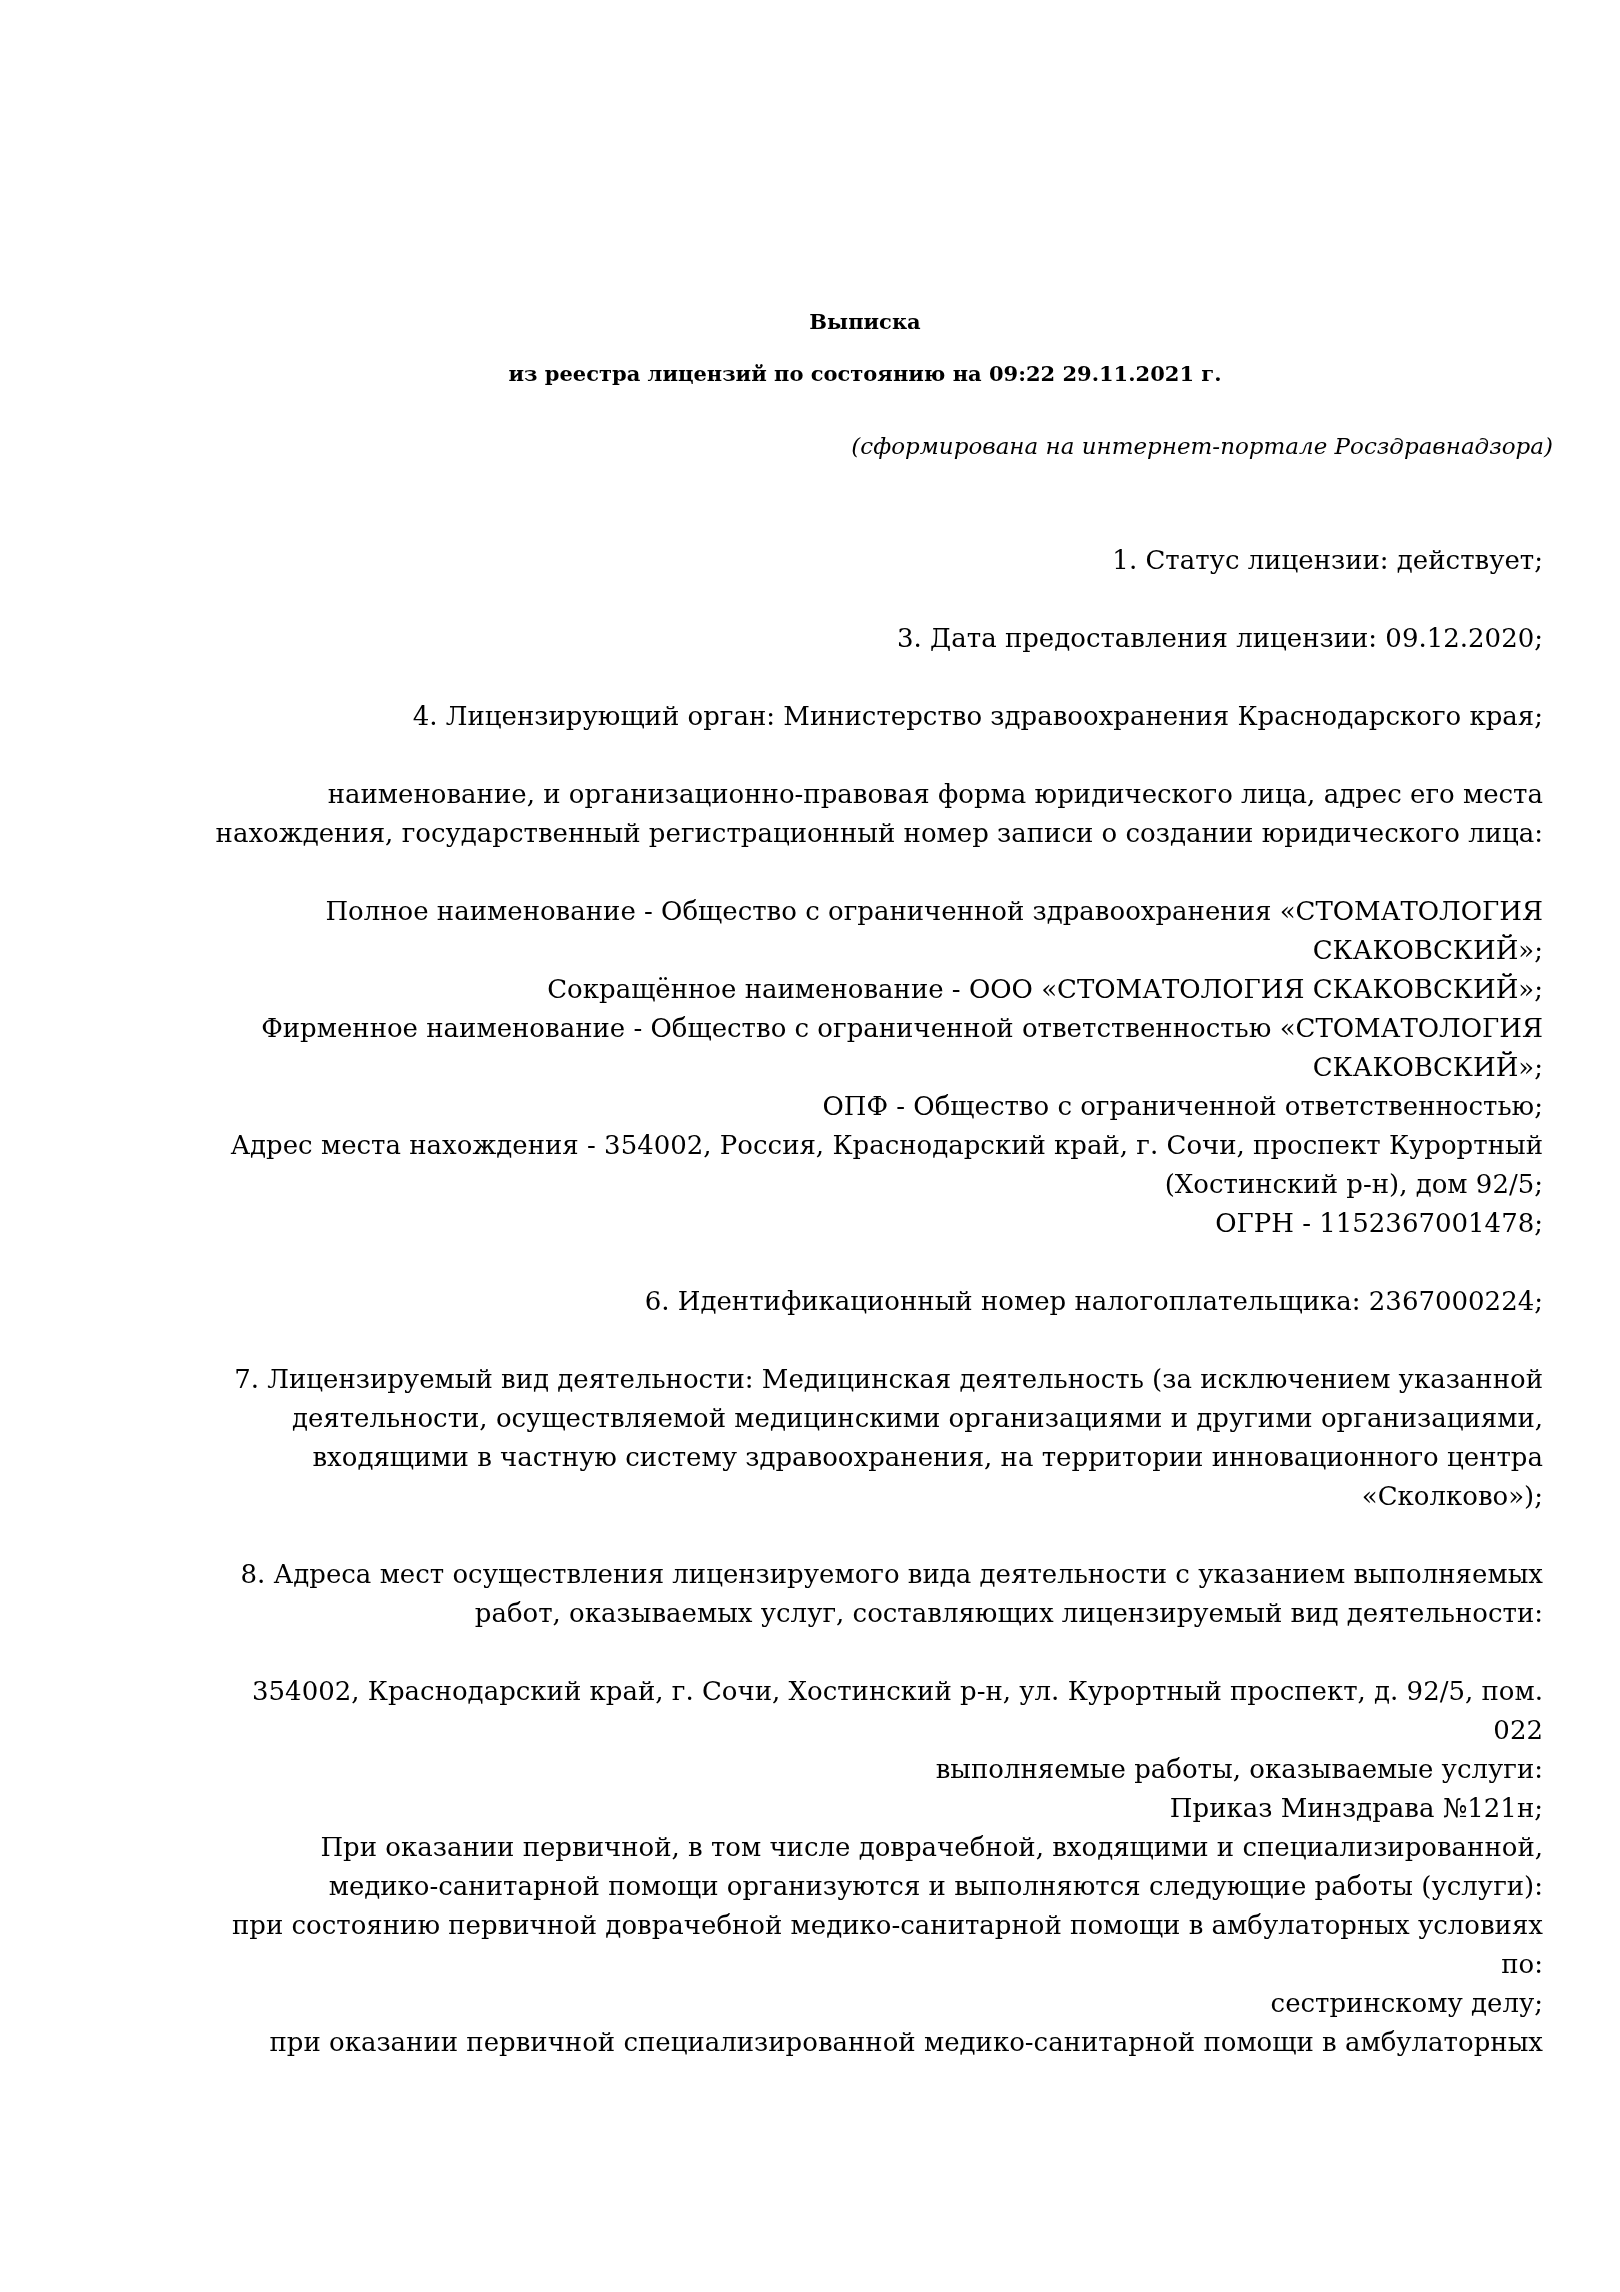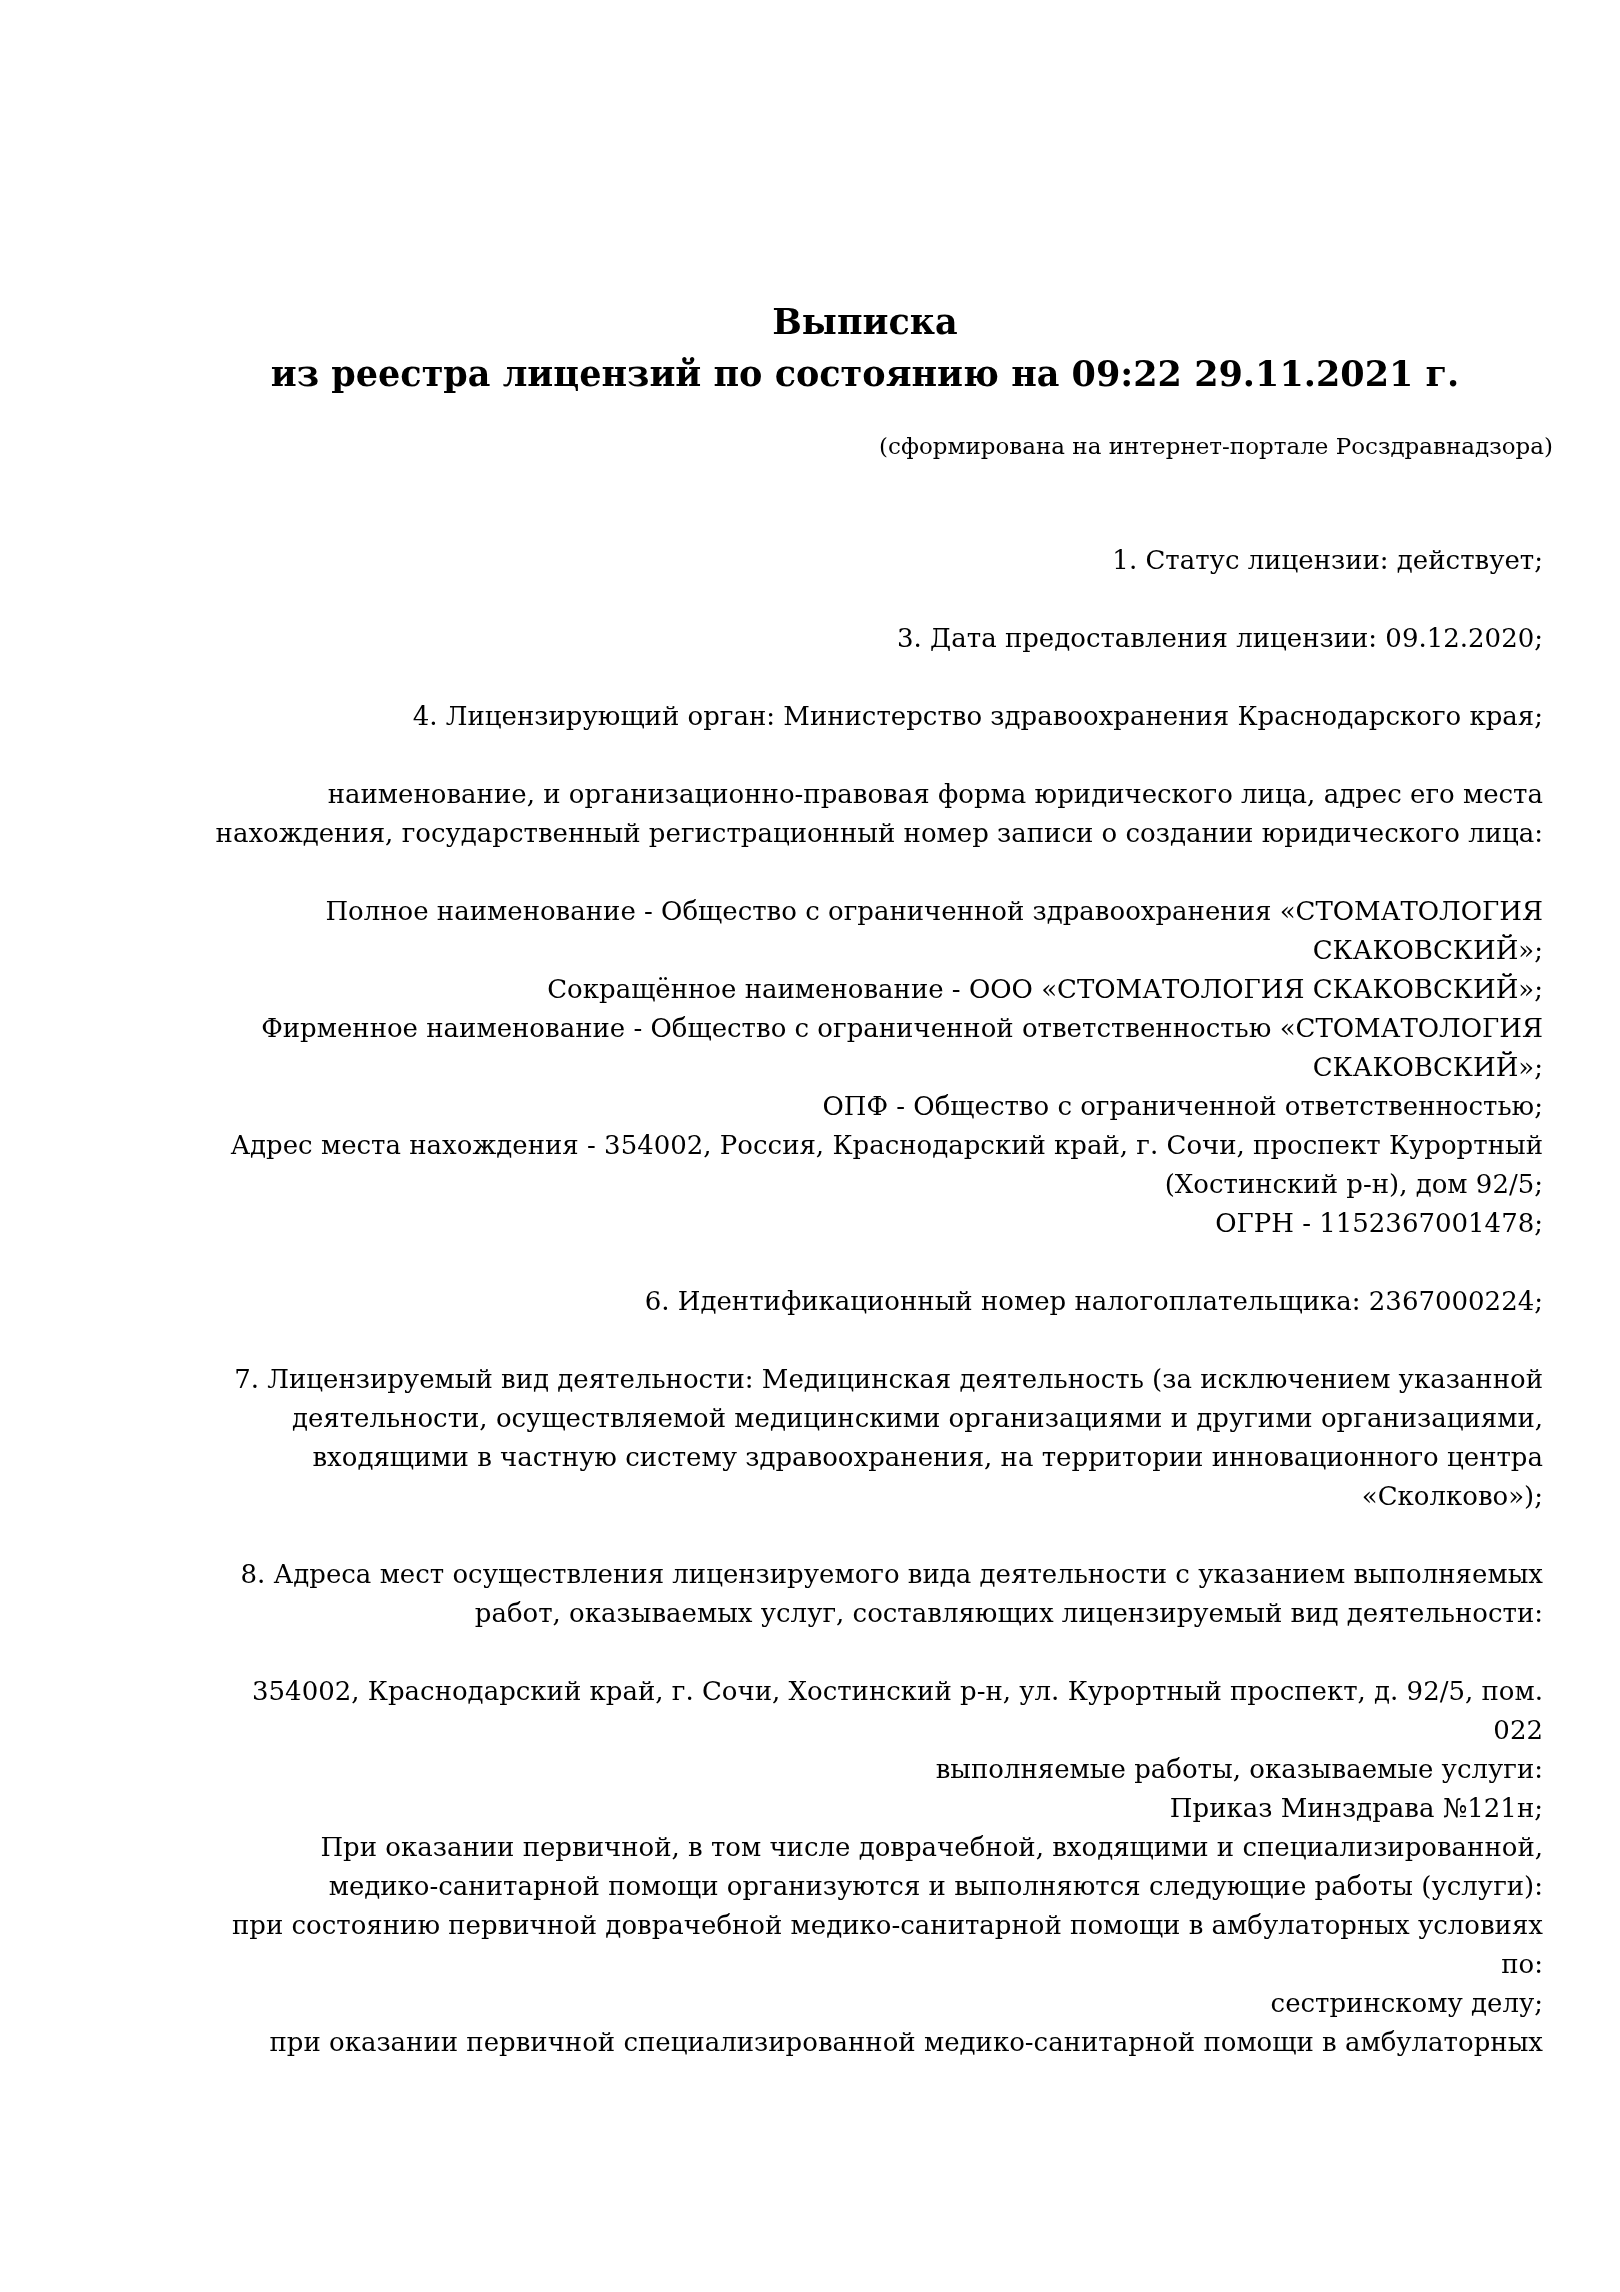--- a/index.html
+++ b/index.html
@@ -16,31 +16,32 @@
     font-family: "DejaVu Serif", "Liberation Serif", serif;
     overflow: hidden;
   }
   .doc-title {
     position: absolute;
     top: 296px;
     left: 191px;
     width: 1348px;
     text-align: center;
     font-weight: 700;
-    font-size: 35px;
+    font-size: 21px;
     line-height: 52px;
   }
   .doc-subtitle {
     position: absolute;
     top: 428px;
     left: 191px;
     width: 1362px;
     text-align: right;
     font-size: 23px;
     line-height: 36px;
+    font-style: italic;
   }
   .doc-body {
     position: absolute;
     top: 541px;
     left: 191px;
     width: 1352px;
     font-size: 26px;
     line-height: 39px;
     text-align: right;
   }

